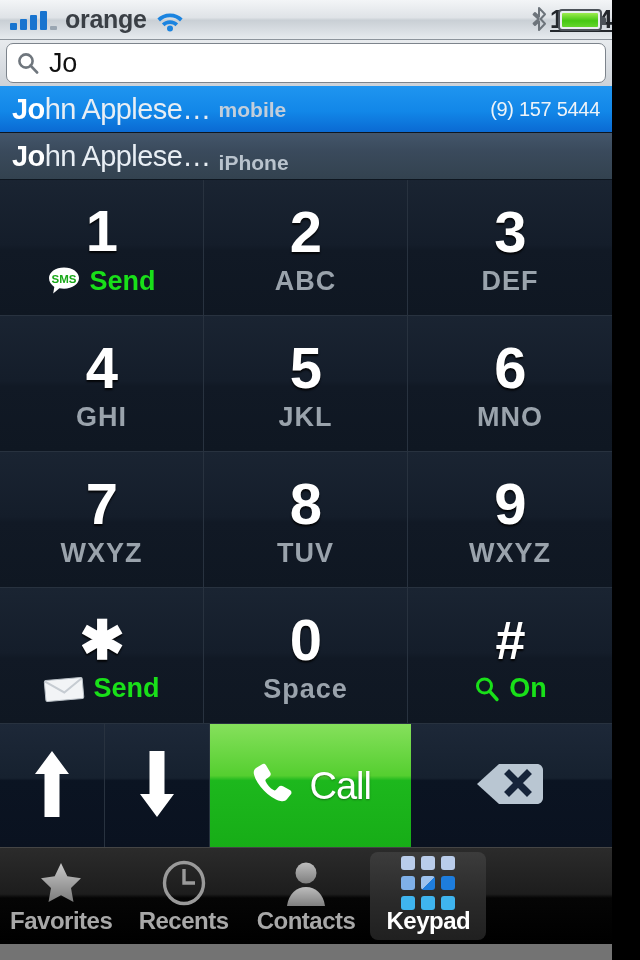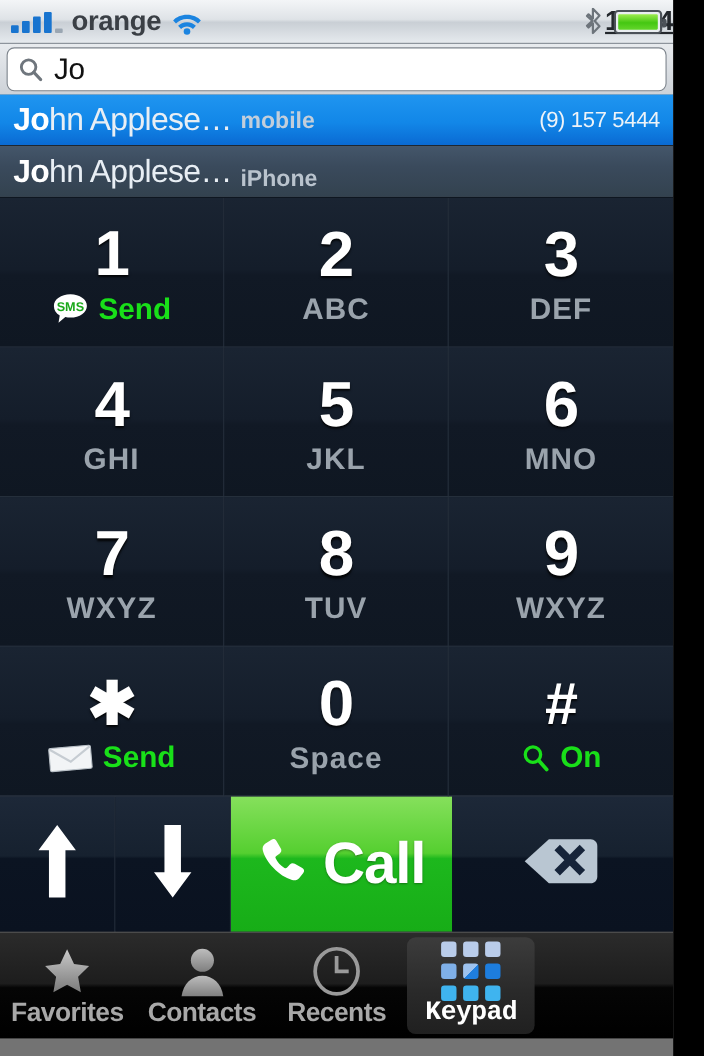--- a/index.html
+++ b/index.html
@@ -232,22 +232,22 @@
     justify-content: center;
     box-sizing: border-box;
   }
   .act.last { border-right: none; }
   .act.call {
     background: linear-gradient(to bottom, #86e05c 0%, #55cf30 42%, #1db81d 46%, #17ad17 100%);
     border-right: none;
     gap: 14px;
   }
   .call-label {
-    font-size: 53px;
-    font-weight: bold;
+    font-size: 38px;
+    font-weight: normal;
     color: #fff;
     letter-spacing: -1px;
     text-shadow: 0 1px 2px rgba(0,0,0,0.35);
     line-height: 1;
   }
 
   
   .tabbar {
     height: 96px;
     background: linear-gradient(to bottom, #2b2b2b 0%, #1d1d1d 48%, #050505 52%, #000 100%);
@@ -277,21 +277,21 @@
   .tab.selected .tab-inner {
     background: linear-gradient(to bottom, #3c3c3c, #2a2a2a 55%, #202020);
   }
   .tab .tab-label {
     font-size: 24px;
     color: #a8a8a8;
     font-weight: bold;
     letter-spacing: -0.5px;
     line-height: 1;
   }
-  .tab.selected .tab-label { color: #ffffff; font-family: Liberation Mono, monospace; }
+  .tab.selected .tab-label { color: #ffffff; }
   .tab .icon-box {
     height: 48px;
     display: flex;
     align-items: center;
     justify-content: center;
   }
   .dotgrid {
     display: grid;
     grid-template-columns: repeat(3, 14px);
     grid-template-rows: repeat(3, 14px);
@@ -512,43 +512,43 @@
           </svg>
         </span>
         <span class="tab-label">Favorites</span>
       </div>
     </div>
 
     <div class="tab">
       <div class="tab-inner">
         <span class="icon-box">
           <svg viewBox="0 0 46 46" width="46" height="46">
+            <ellipse cx="23" cy="23" rx="19.5" ry="20.5" fill="none" stroke="#9a9a9a" stroke-width="3.4"></ellipse>
+            <path d="M23 9v14h11" fill="none" stroke="#9a9a9a" stroke-width="3.4" stroke-linecap="butt"></path>
+          </svg>
+        </span>
+        <span class="tab-label">Recents</span>
+      </div>
+    </div>
+
+    <div class="tab">
+      <div class="tab-inner">
+        <span class="icon-box">
+          <svg viewBox="0 0 46 46" width="46" height="46">
             <defs>
                 <linearGradient id="gp" x1="0" y1="0" x2="0" y2="1">
               <stop offset="0" stop-color="#bdbdbd"></stop>
                   <stop offset="1" stop-color="#7f7f7f"></stop>
             </linearGradient>
               </defs>
             <circle cx="23" cy="13" r="10.5" fill="url(#gp)"></circle>
             <path d="M4 46c1.5-12 9.5-19 19-19s17.5 7 19 19z" fill="url(#gp)"></path>
           </svg>
         </span>
         <span class="tab-label">Contacts</span>
-      </div>
-    </div>
-
-    <div class="tab">
-      <div class="tab-inner">
-        <span class="icon-box">
-          <svg viewBox="0 0 46 46" width="46" height="46">
-            <ellipse cx="23" cy="23" rx="19.5" ry="20.5" fill="none" stroke="#9a9a9a" stroke-width="3.4"></ellipse>
-            <path d="M23 9v14h11" fill="none" stroke="#9a9a9a" stroke-width="3.4" stroke-linecap="butt"></path>
-          </svg>
-        </span>
-        <span class="tab-label">Recents</span>
       </div>
     </div>
 
     <div class="tab selected">
       <div class="tab-inner">
         <span class="icon-box">
           <span class="dotgrid">
             <i class="r1"></i>
               <i class="r1"></i>
               <i class="r1"></i>

